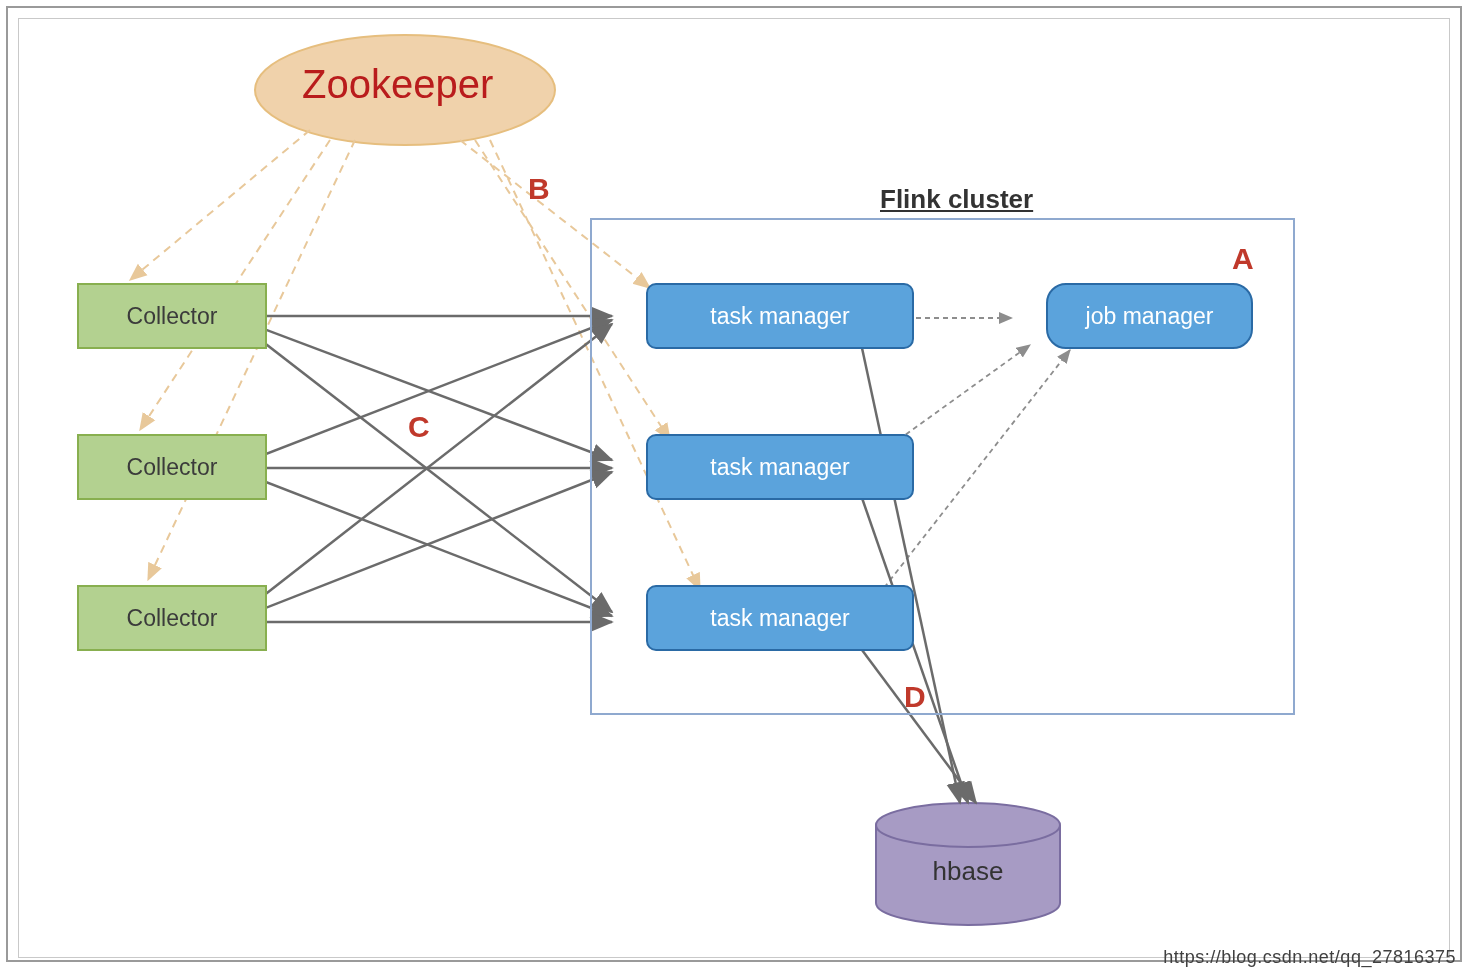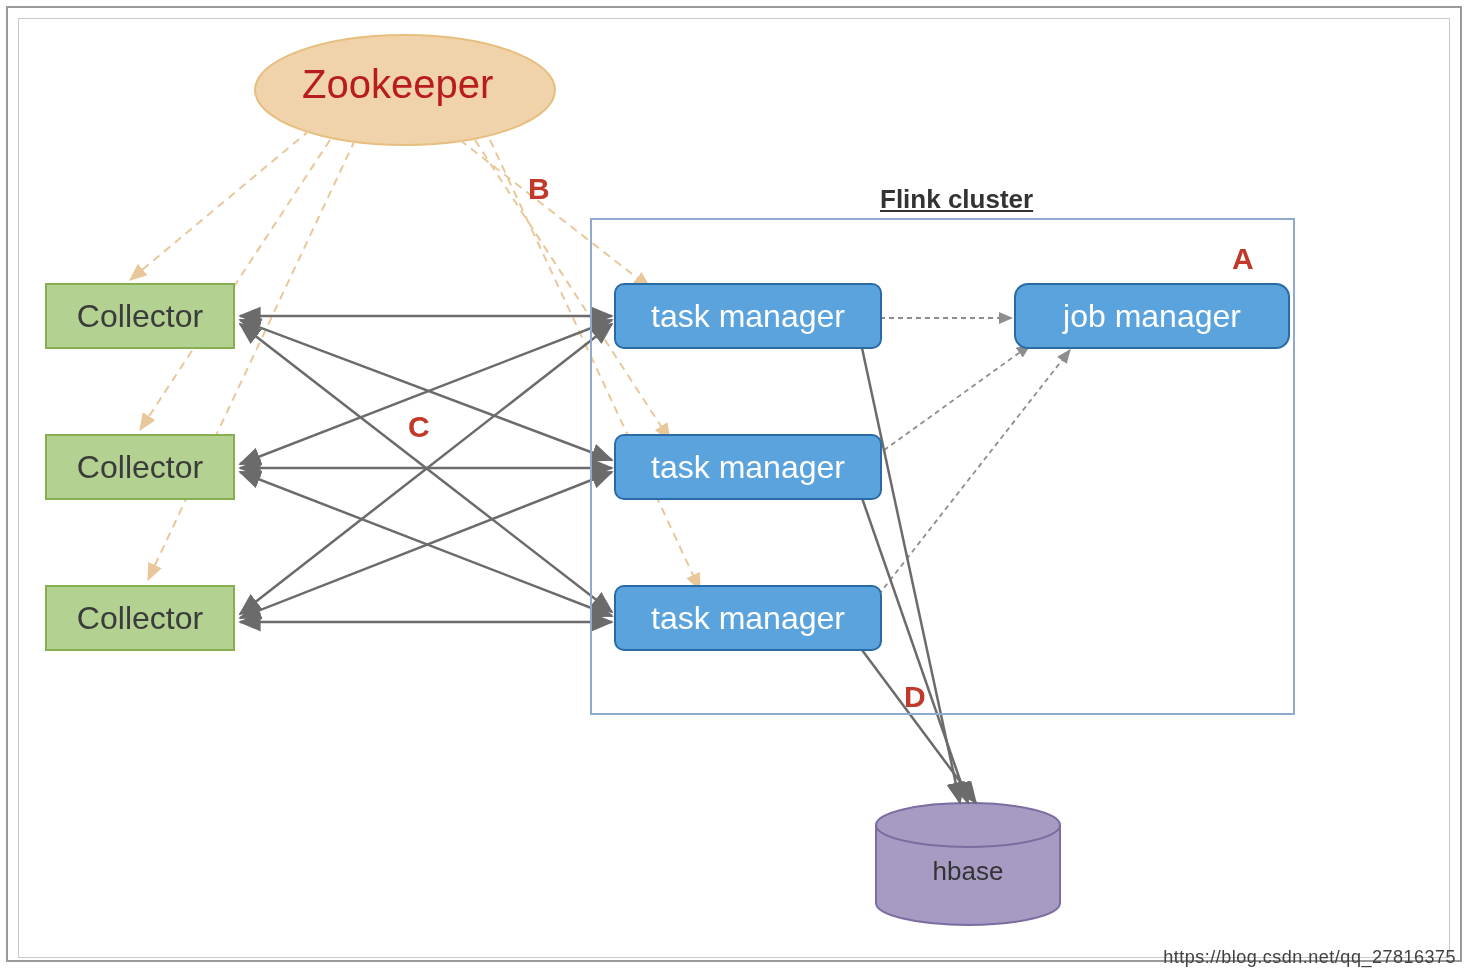--- a/index.html
+++ b/index.html
@@ -37,43 +37,44 @@
     height: 974px;
     pointer-events: none;
   }
   .node {
     position: absolute;
     box-sizing: border-box;
     display: flex;
     align-items: center;
     justify-content: center;
     text-align: center;
-    font-size: 32px;
+    font-size: 23px;
     color: #3b3b3b;
+    margin-left: 32px;
   }
   .collector {
     width: 190px;
     height: 66px;
     background: #b3d190;
     border: 2px solid #88af4f;
   }
   .taskmgr {
     width: 268px;
     height: 66px;
     background: #5ba3dc;
     border: 2px solid #2a6aa5;
     border-radius: 10px;
     color: #fff;
   }
   .jobmgr {
-    width: 276px;
+    width: 207px;
     height: 66px;
     background: #5ba3dc;
     border: 2px solid #2a6aa5;
-    border-radius: 14px;
+    border-radius: 20px;
     color: #fff;
   }
   .cluster-box {
     position: absolute;
     border: 2px solid #8fa9cf;
     background: transparent;
     box-sizing: border-box;
   }
   .cluster-title {
     position: absolute;

